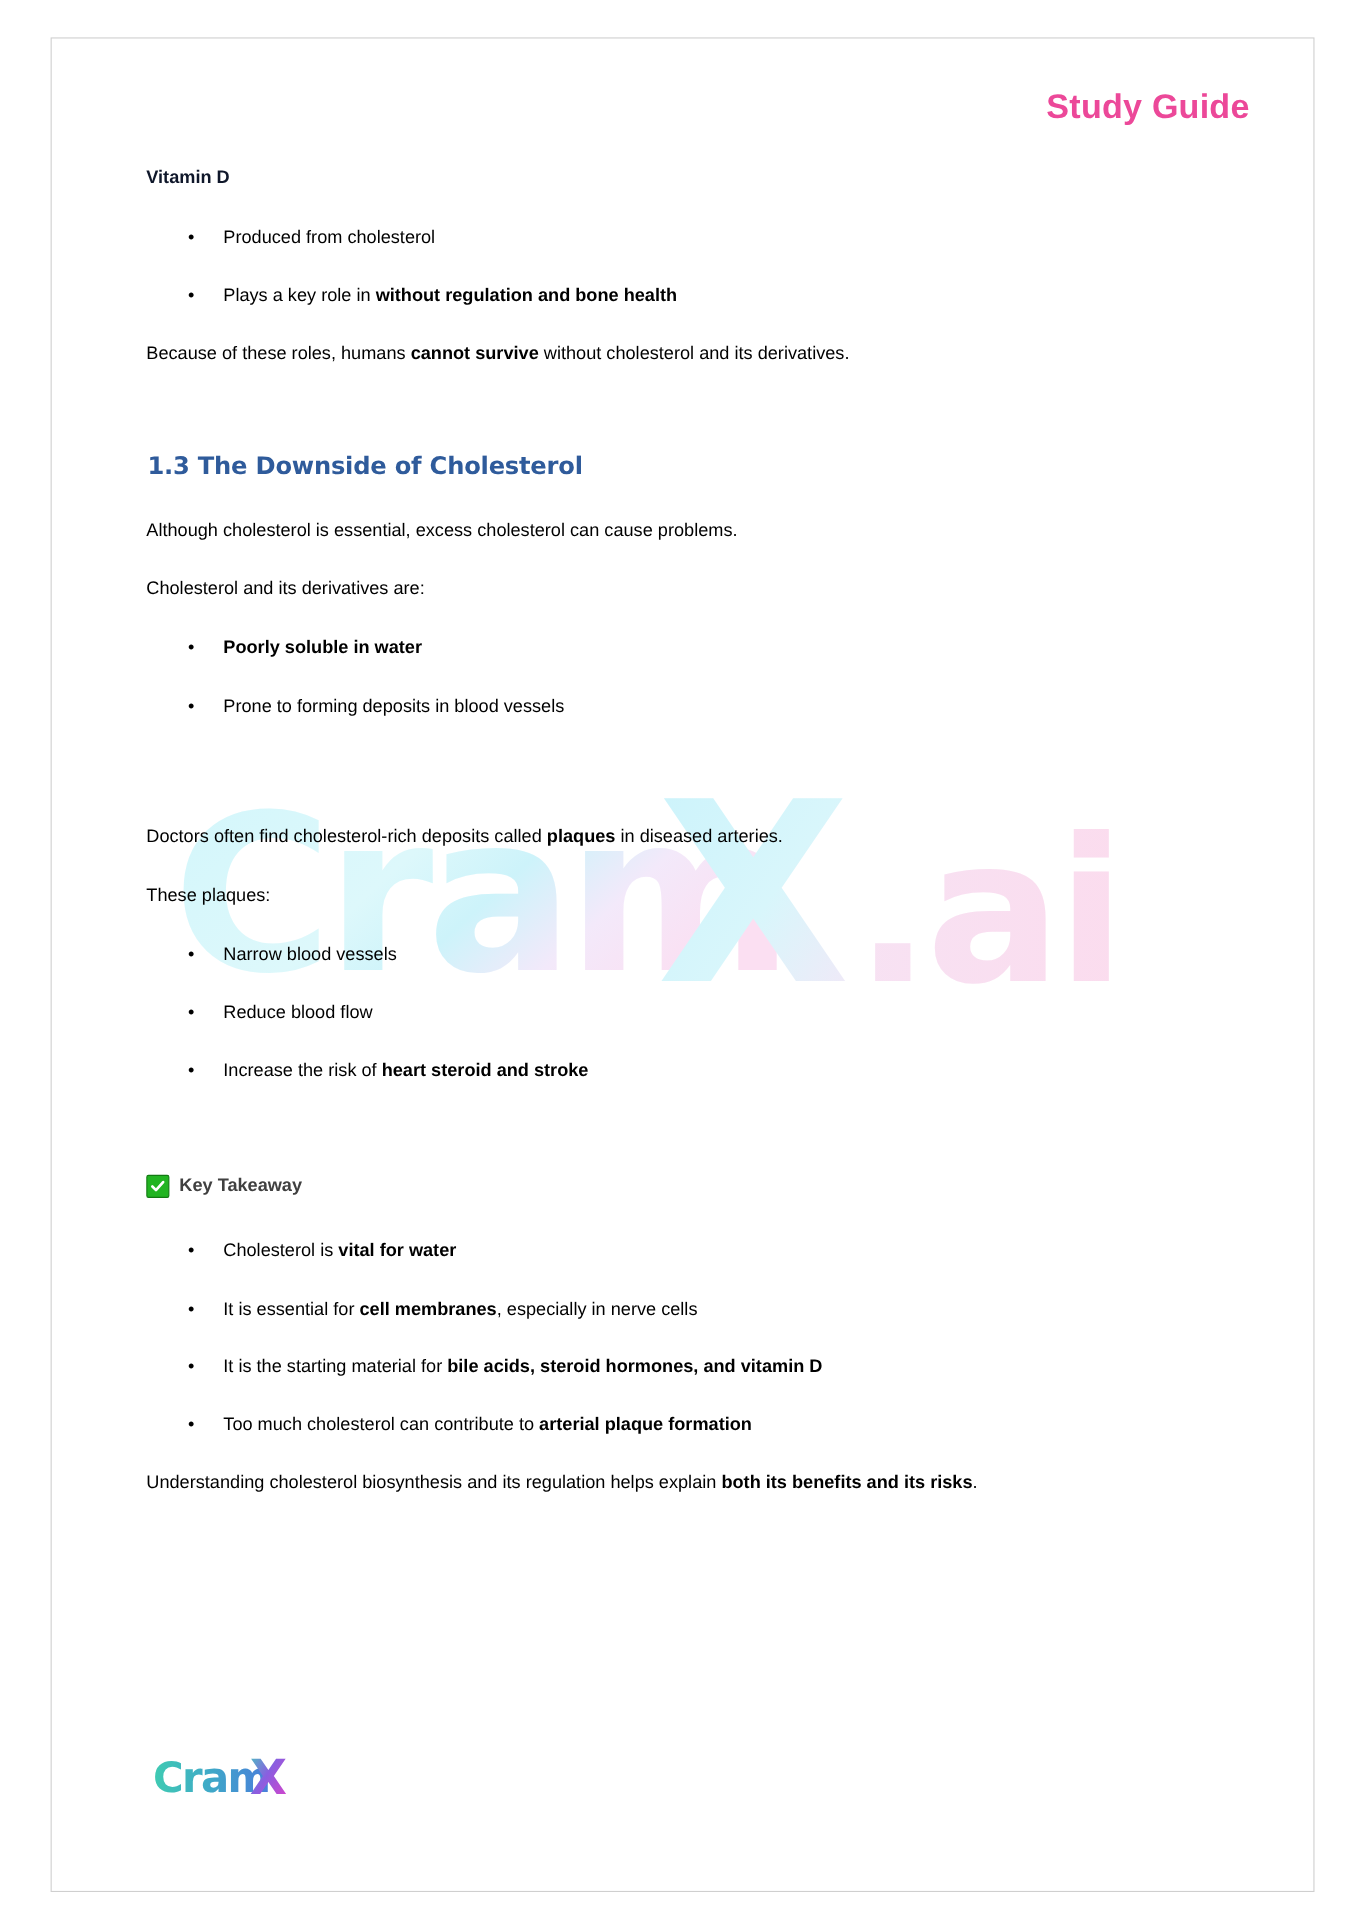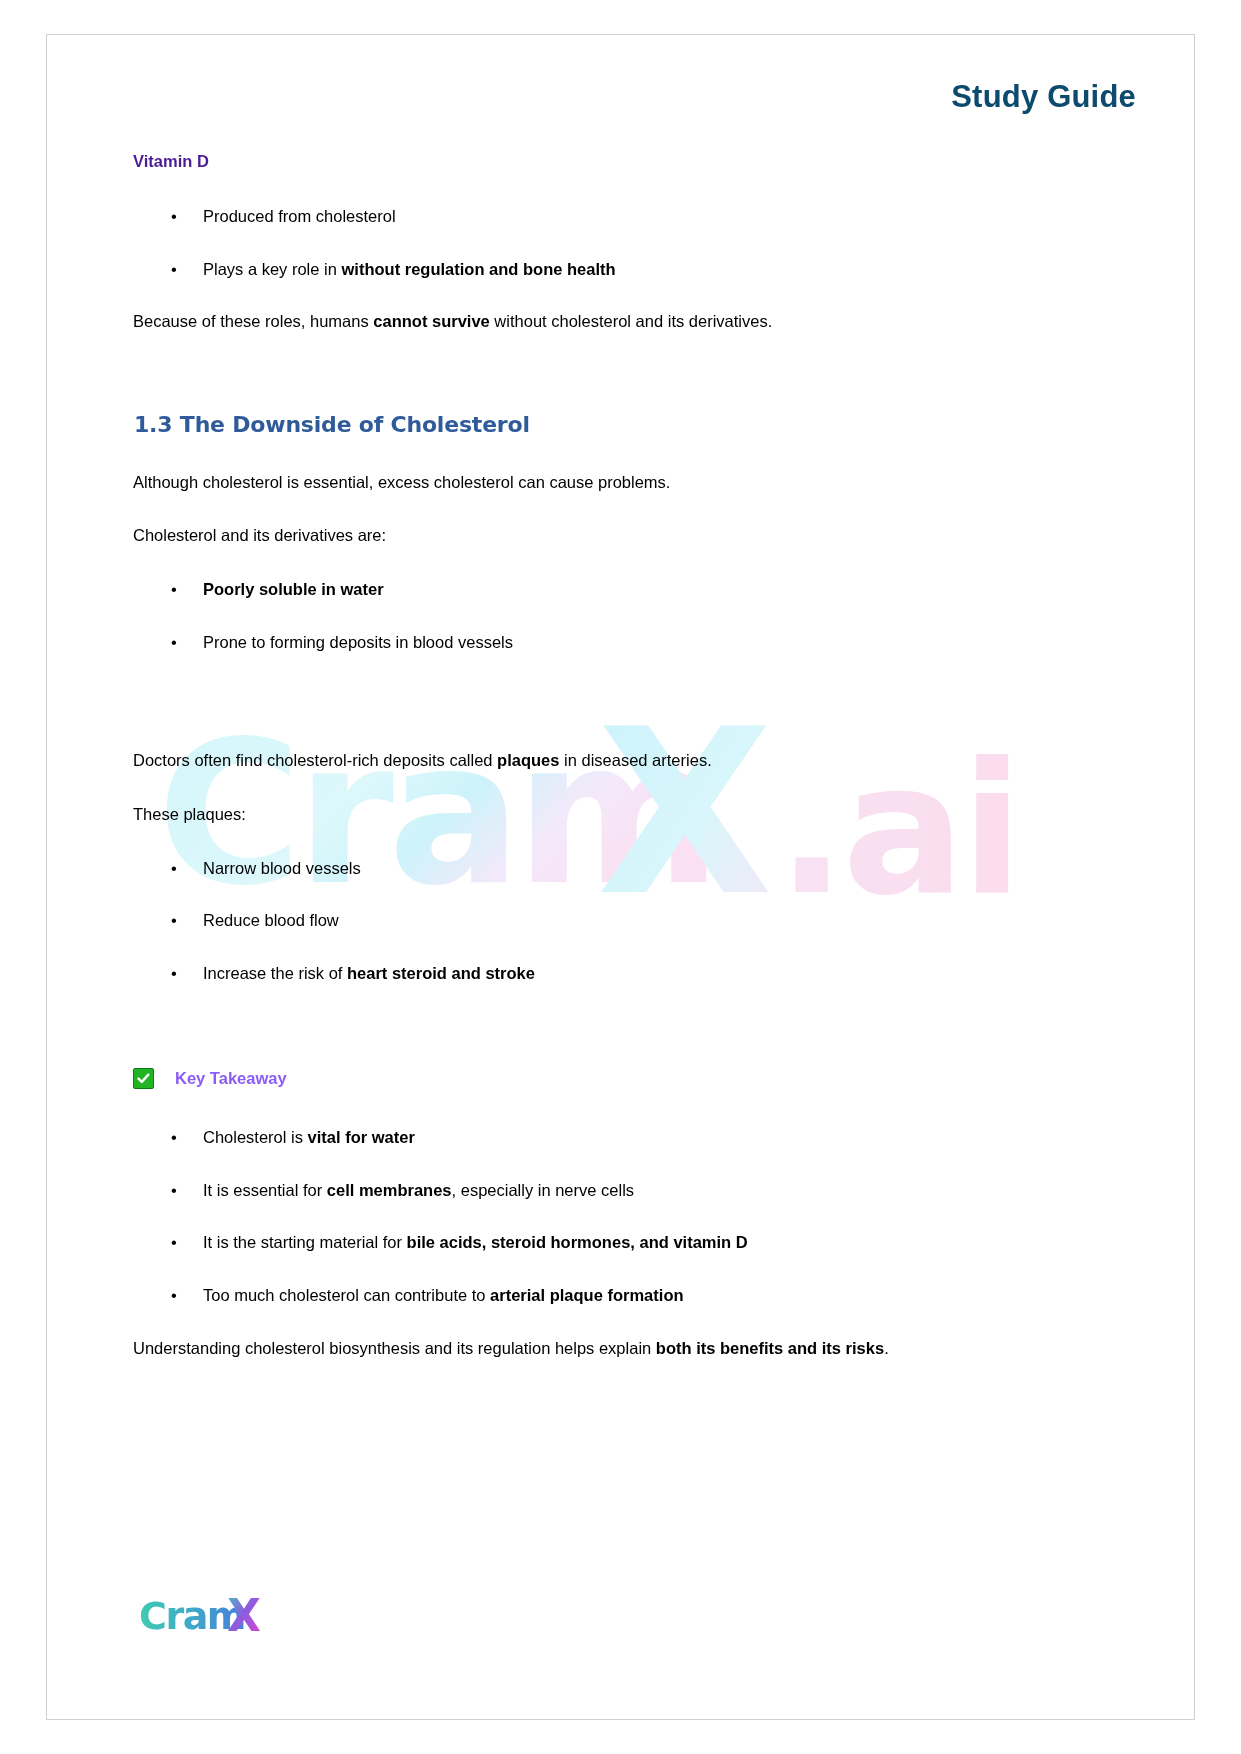--- a/index.html
+++ b/index.html
@@ -39,36 +39,36 @@
   }
   .watermark svg { display: block; width: 100%; height: 100%; }
 
   
   .doc-title {
     position: absolute;
     right: 58px;
     top: 44px;
     font-size: 31px;
     font-weight: bold;
-    color: #0c4a6e;
+    color: #ec4899;
     letter-spacing: 0.2px;
   }
 
   
   .body-area {
     position: absolute;
     left: 86px;
     top: 115px;
     width: 935px;
     z-index: 2;
   }
   .sub-head {
     font-size: 16.5px;
     font-weight: bold;
-    color: #4c1d95;
+    color: #0f172a;
     margin: 0 0 10px 0;
     line-height: 1.45;
   }
   p.para {
     font-size: 16.5px;
     color: #000000;
     margin: 0;
     line-height: 1.55;
   }
   .spacer-8 { height: 8px; }
@@ -108,24 +108,24 @@
     font-family: "DejaVu Sans", sans-serif;
     letter-spacing: -0.2px;
     margin: 1px;
     line-height: 1.4;
   }
 
   
   .takeaway-head {
     display: flex;
     align-items: center;
-    gap: 21px;
+    gap: 9px;
     font-size: 16.5px;
     font-weight: bold;
-    color: #8b5cf6;
+    color: #404040;
   }
   .check-box {
     width: 19px;
     height: 19px;
     background: #22b422;
     border: 1px solid #127a12;
     border-radius: 2px;
     display: inline-flex;
     align-items: center;
     justify-content: center;

